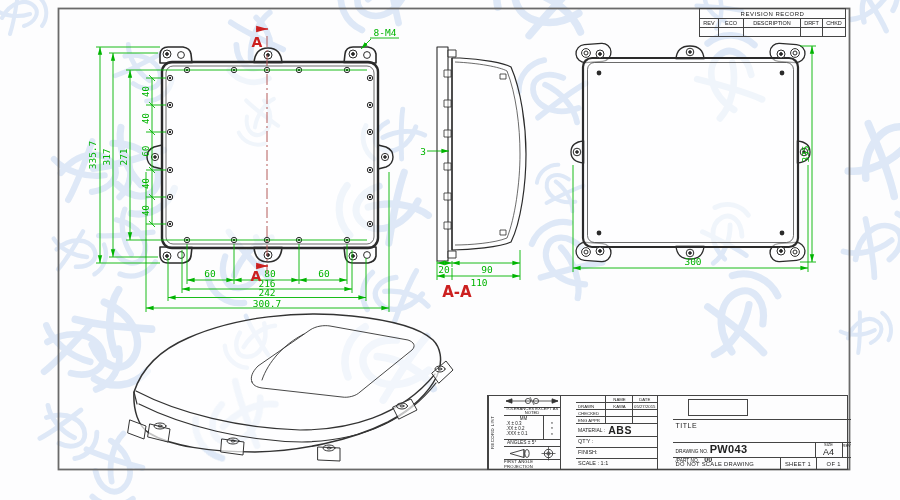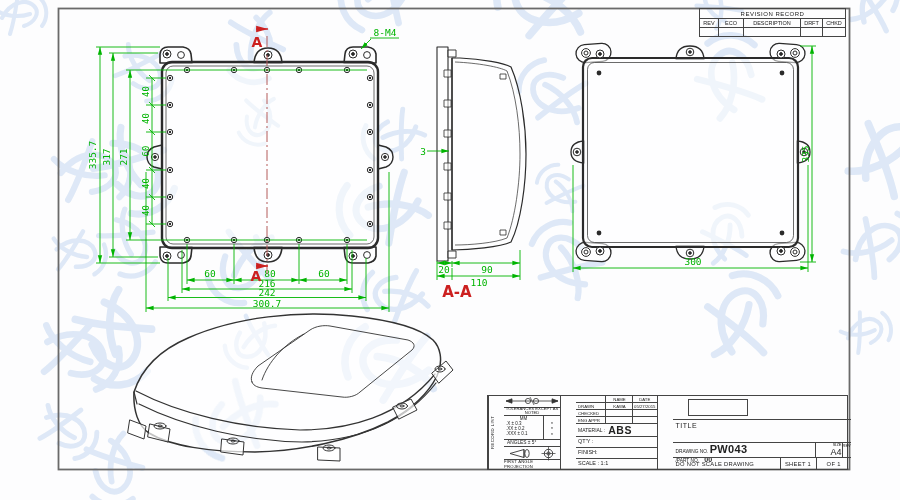--- a/index.html
+++ b/index.html
@@ -45,21 +45,21 @@
   .mid-row:last-child{border-bottom:none;}
   .tb-right{flex:1;display:flex;flex-direction:column;}
   .rt-top{height:24px;position:relative;}
   .logo-box{position:absolute;left:15px;top:3px;width:60px;height:17px;border:1px solid #444;}
   .rt-title{height:24px;border-top:1px solid #444;padding:2px 0 0 3px;font-size:7px;letter-spacing:.5px;}
   .rt-dno{height:15px;border-top:1px solid #444;display:flex;}
   .dno-main{width:143px;border-right:1px solid #444;padding:1px 0 0 3px;}
   .dno-line{font-size:4.8px;}
   .dno-line b{font-size:11px;letter-spacing:.3px;}
   .dno-line .pno{font-size:7px;font-weight:bold;margin-left:4px;}
-  .dno-size{width:27px;border-right:1px solid #444;text-align:right;}
+  .dno-size{width:27px;border-right:1px solid #444;text-align:center;}
   .dno-size .lab{font-size:4px;}
   .dno-size .val{font-size:9px;}
   .dno-rev{flex:1;text-align:center;font-size:4px;padding-top:1px;}
   .rt-note{height:12px;border-top:1px solid #444;display:flex;}
   .note-c{display:flex;align-items:center;padding-left:3px;font-size:5.8px;letter-spacing:.3px;}
   .n1{width:108px;border-right:1px solid #444;}
   .n2{width:36px;border-right:1px solid #444;justify-content:center;padding-left:0;}
   .n3{flex:1;justify-content:center;padding-left:0;}
 </style>
 </head>

